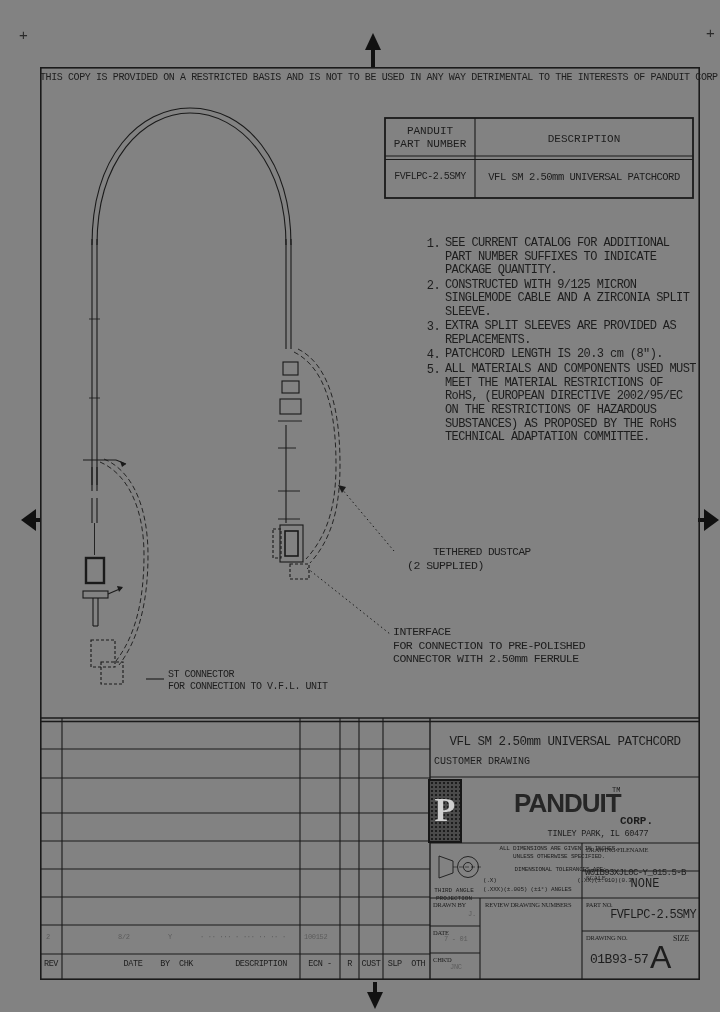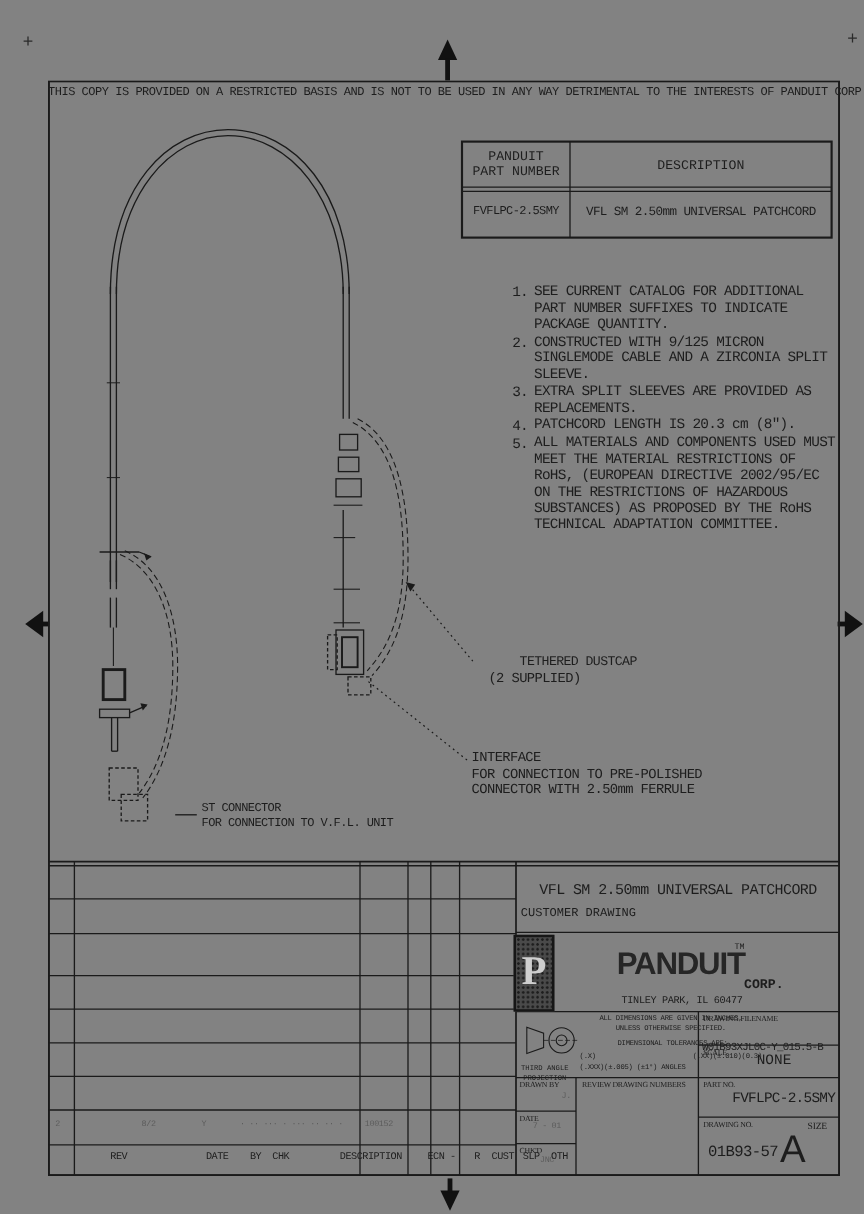--- a/index.html
+++ b/index.html
@@ -52,42 +52,42 @@
 
   
   .tb-title{left:394px;top:668px;width:262px;text-align:center;font-size:12.5px;letter-spacing:-0.5px;}
   .tb-sub{left:394px;top:689px;width:262px;text-align:left;font-size:10px;}
   .plogo{position:absolute;left:388px;top:712px;width:30px;height:60px;background:#4a4a4a;border:2px solid #161616;
          background-image:radial-gradient(#1d1d1d 1px,transparent 1.2px);background-size:4px 4px;
          color:#cfcfcf;font-family:"Liberation Serif",serif;font-weight:bold;font-size:34px;text-align:center;line-height:58px;}
   .panduit{left:474px;top:722px;font-family:"Liberation Sans",sans-serif;font-weight:bold;font-size:26px;letter-spacing:-1px;color:#262626;}
   .tm{left:572px;top:719px;font-size:7px;}
   .corp{left:580px;top:748px;font-size:11px;font-weight:bold;}
-  .address{left:478px;top:763px;width:160px;font-size:8.5px;letter-spacing:-0.3px;}
+  .address{left:478px;top:763px;width:160px;text-align:center;font-size:8.5px;letter-spacing:-0.3px;}
   .dims{left:440px;top:778px;width:158px;text-align:center;font-size:6px;line-height:1.35;letter-spacing:-0.2px;}
   .tolhd{left:443px;top:800px;width:155px;text-align:center;font-size:6px;letter-spacing:-0.2px;}
   .tol1{left:443px;top:810px;width:152px;display:flex;justify-content:space-between;font-size:6px;letter-spacing:-0.2px;}
   .tol2{left:443px;top:820px;width:152px;font-size:6px;letter-spacing:-0.2px;}
   .thirdang{left:390px;top:820px;width:48px;text-align:center;font-size:6px;line-height:1.3;}
   .lbl{font-size:6.5px;letter-spacing:-0.2px;font-family:Liberation Serif, serif;}
   .l-fname{left:546px;top:779px;} .v-fname{left:545px;top:801px;font-size:9px;letter-spacing:-0.6px;}
   .l-scale{left:546px;top:807px;} .v-scale{left:560px;top:811px;width:90px;text-align:center;font-size:12px;}
   .l-drawn{left:393px;top:834px;} .v-drawn{left:428px;top:843px;}
   .l-review{left:445px;top:834px;}
   .l-partno{left:546px;top:834px;} .v-partno{left:552px;top:842px;width:104px;text-align:right;font-size:12px;letter-spacing:-0.6px;}
   .l-date{left:393px;top:862px;} .v-date{left:404px;top:868px;}
   .l-chkd{left:393px;top:889px;} .v-chkd{left:410px;top:896px;}
   .l-dwgno{left:546px;top:867px;} .l-size{left:633px;top:867px;font-size:8px;}
   .v-dwgno{left:550px;top:886px;font-size:13px;letter-spacing:-0.5px;}
   .v-size{left:610px;top:872px;font-size:32px;font-family:"Liberation Sans",sans-serif;}
 
   .faint{color:#3c3c3c;opacity:.55;font-size:7px;letter-spacing:-0.3px;}
 
   
-  .rh{position:absolute;top:892px;text-align:center;font-size:8.5px;letter-spacing:-0.4px;white-space:pre;padding-left:48px;}
+  .rh{position:absolute;top:892px;text-align:center;font-size:8.5px;letter-spacing:-0.4px;white-space:pre;}
   .rh-rev{left:1px;width:20px;} .rh-date{left:78px;width:30px;} .rh-by{left:116px;width:18px;}
   .rh-chk{left:135px;width:22px;} .rh-desc{left:178px;width:86px;} .rh-ecn{left:261px;width:38px;}
   .rh-r{left:301px;width:17px;} .rh-cust{left:320px;width:22px;text-align:center;} .rh-slp{left:344px;width:45px;}
   .re{position:absolute;top:866px;}
   .re-rev{left:6px;} .re-date{left:78px;} .re-by{left:128px;} .re-desc{left:160px;} .re-ecn{left:264px;}
 </style>
 </head>
 <body>
 
 <div class="page">

